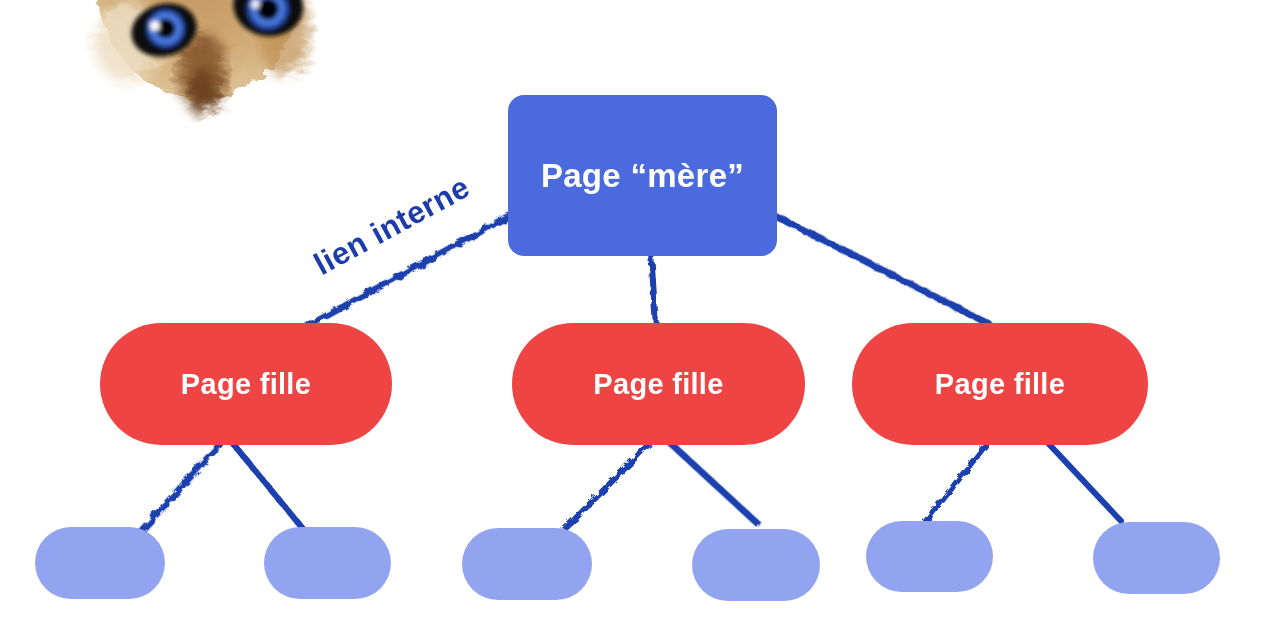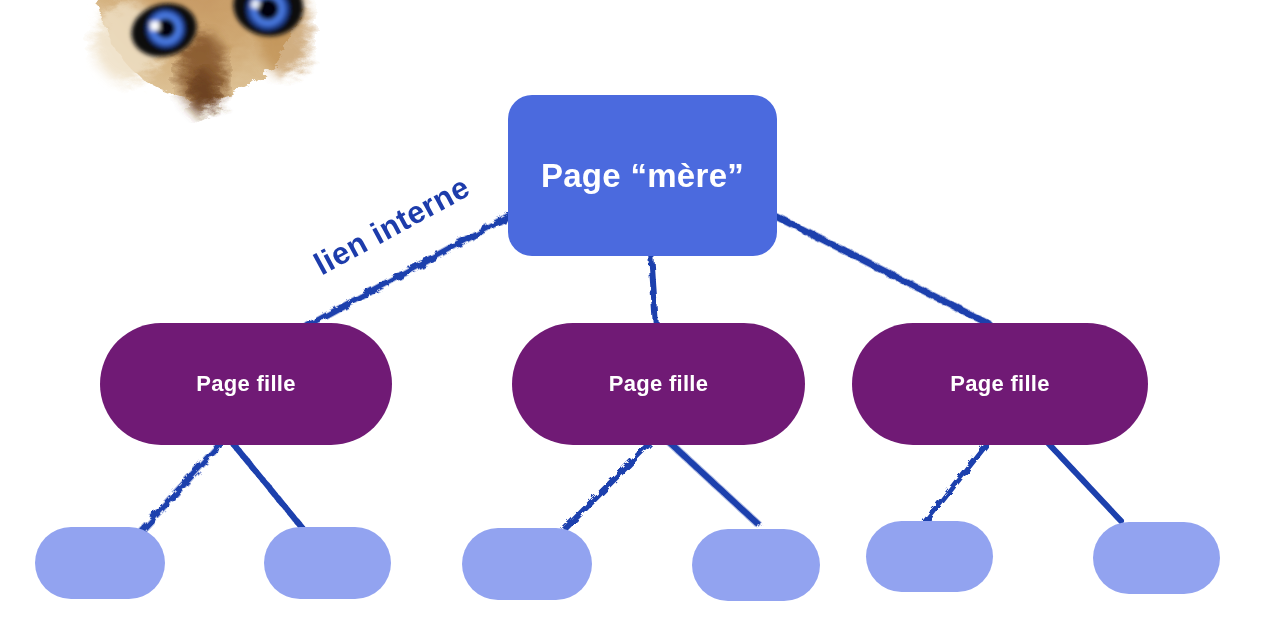--- a/index.html
+++ b/index.html
@@ -30,30 +30,30 @@
     font-weight: 800;
     letter-spacing: 0.3px;
     box-sizing: border-box;
   }
   .node-root {
     left: 508px;
     top: 95px;
     width: 269px;
     height: 161px;
     background: #4b6ade;
-    border-radius: 24px;
+    border-radius: 16px;
     font-size: 33px;
     z-index: 3;
   }
   .node-child {
     width: 293px;
     height: 122px;
-    background: #701a75;
+    background: #ef4444;
     border-radius: 61px;
-    font-size: 22px;
+    font-size: 29px;
     z-index: 3;
     text-align: right;
   }
   .node-child-1 { left: 100px; top: 323px; width: 292px; }
   .node-child-2 { left: 512px; top: 323px; }
   .node-child-3 { left: 852px; top: 323px; width: 296px; }
   .node-grandchild {
     position: absolute;
     background: #92a3f0;
     border-radius: 36px;

